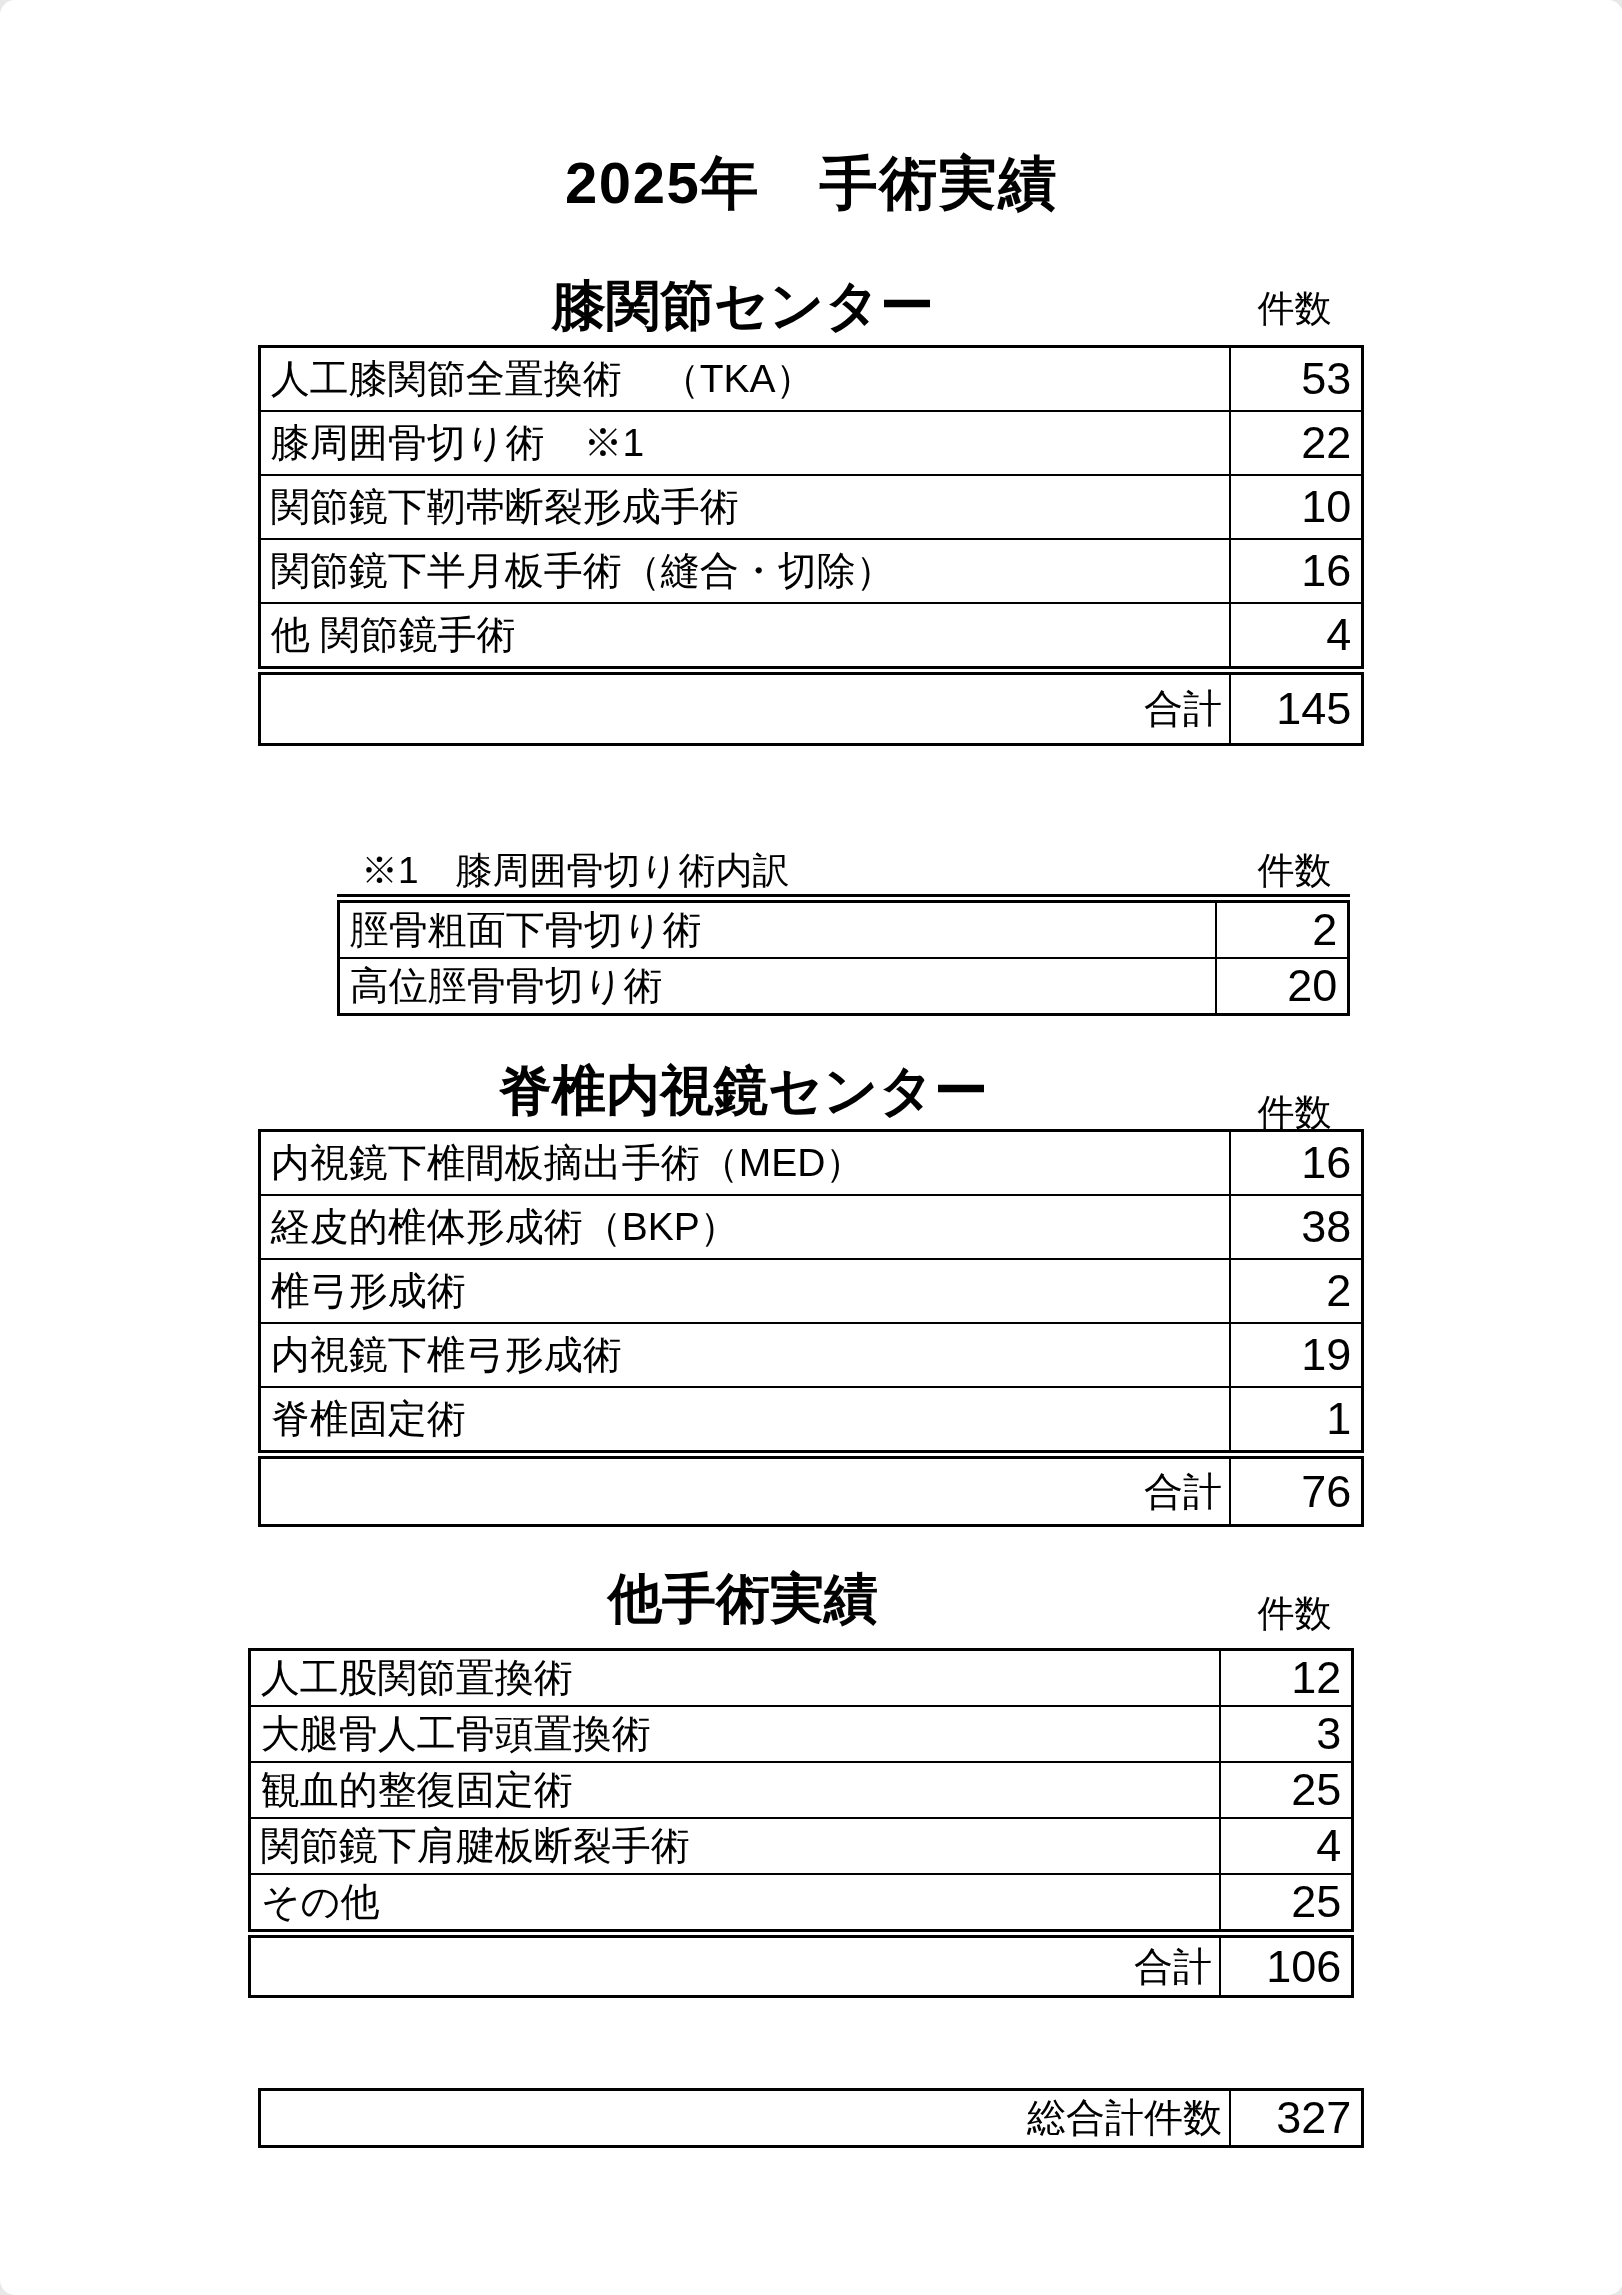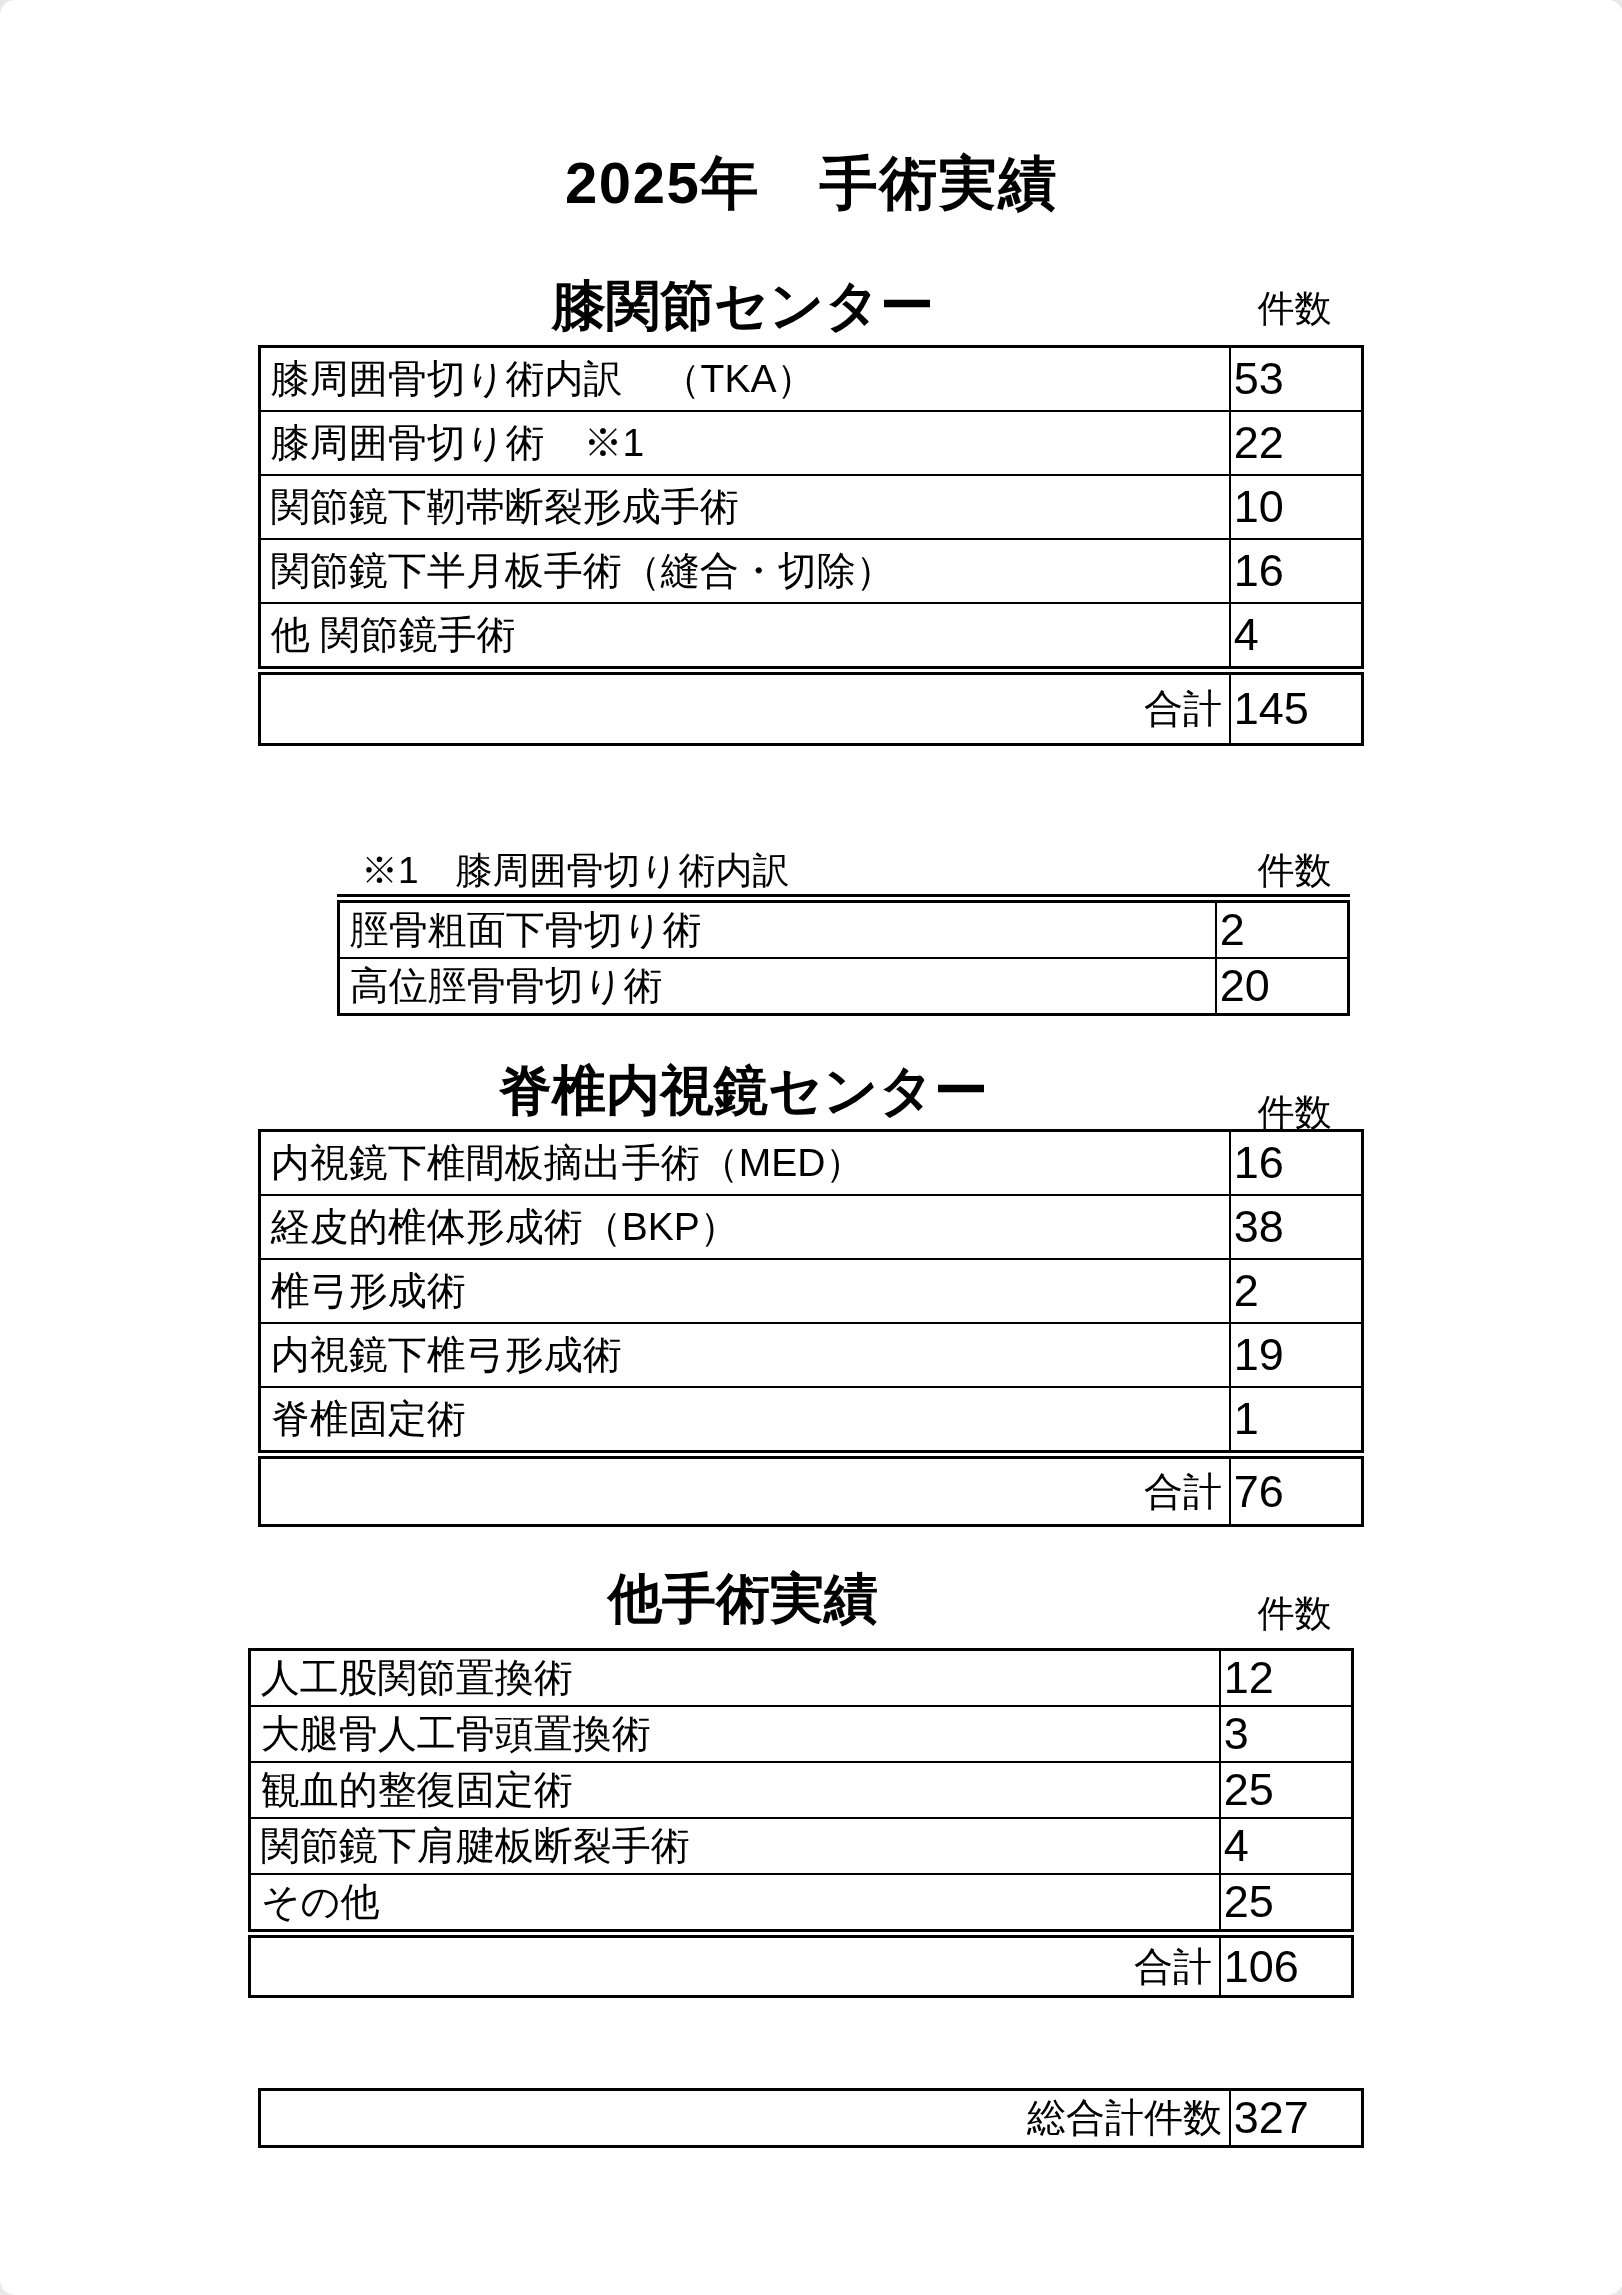--- a/index.html
+++ b/index.html
@@ -31,21 +31,21 @@
   }
   table.tbl {
     position:absolute;
     border-collapse:collapse;
     table-layout:fixed;
     border:3.2px solid #000;
     background:#fff;
   }
   table.tbl td { border:2.4px solid #000; vertical-align:middle; overflow:hidden; }
   td.name { text-align:left;  padding:0 8px 0 9.7px; font-size:39px; }
-  td.num  { padding:0 9.7px 0 3.2px;  font-size:45px; }
+  td.num  { text-align:right; padding:0 9.7px 0 3.2px;  font-size:45px; }
   td.total-label { text-align:right; padding-right:6.5px; }
   tr.total td { border-top:9.7px double #000; }
   table.sub-top { border-top:9.7px double #000; }
 
   .t1 td { height:62px; }  .t1 tr.total td { height:68px; }
   .ts td { height:52px; }
   .t2 td { height:62px; }  .t2 tr.total td { height:65px; }
   .t3 td { height:52px; }  .t3 tr.total td { height:57px; }
   .tg td { height:50px; }
 </style>
@@ -59,21 +59,21 @@
   <div class="sec-head" style="top:278px">膝関節センター</div>
   <div class="kensu" style="top:290px">件数</div>
 
   <table class="tbl t1" style="left:258px; top:345px; width:1103px">
     <colgroup>
         <col style="width:970px">
         <col style="width:133px">
       </colgroup>
     <tbody>
       <tr>
-        <td class="name">膝周囲骨切り術内訳　（TKA）</td>
+        <td class="name">人工膝関節全置換術　（TKA）</td>
         <td class="num">53</td>
       </tr>
       <tr>
         <td class="name">膝周囲骨切り術　※1</td>
         <td class="num">22</td>
       </tr>
       <tr>
         <td class="name">関節鏡下靭帯断裂形成手術</td>
         <td class="num">10</td>
       </tr>

